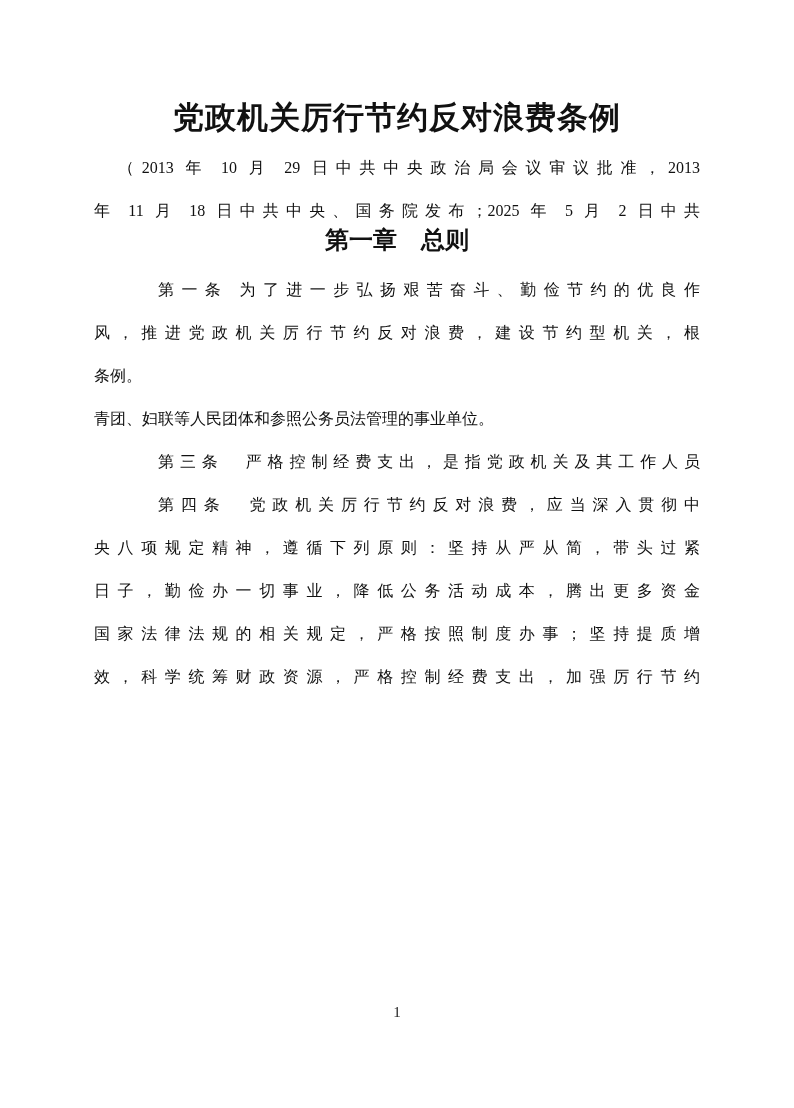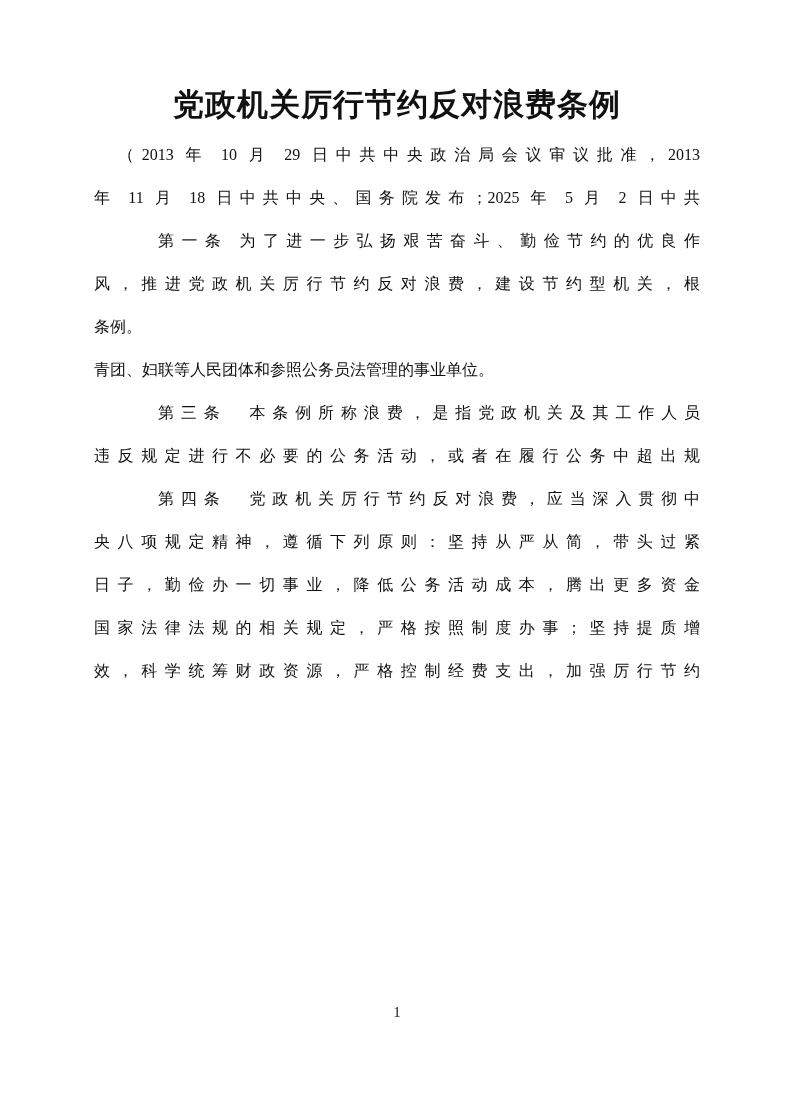--- a/index.html
+++ b/index.html
@@ -12,21 +12,21 @@
     width: 794px;
     height: 1108px;
     background: #ffffff;
     overflow: hidden;
     font-family: "Liberation Serif", "DejaVu Serif", serif;
     color: #111111;
   }
   .content {
     position: absolute;
     left: 94px;
-    top: 81px;
+    top: 94px;
     width: 606px;
   }
   .doc-title {
     font-family: "Liberation Sans", "DejaVu Sans", sans-serif;
     font-weight: bold;
     font-size: 31px;
     line-height: 48px;
     letter-spacing: 1px;
     text-align: center;
     margin-bottom: 4px;
@@ -72,33 +72,33 @@
 
 <div class="page">
   <div class="content">
     <div class="doc-title">党政机关厉行节约反对浪费条例</div>
 
     <div>
         <div class="line fill indent-intro">（2013 年 10 月 29 日中共中央政治局会议审议批准，2013</div>
         <div class="line fill">年 11 月 18 日中共中央、国务院发布；2025 年 5 月 2 日中共</div>
       </div>
 
+    <div class="chapter">第一章　总则</div>
 
     <div>
         <div class="article">
           <div class="line fill indent-body">第一条 为了进一步弘扬艰苦奋斗、勤俭节约的优良作</div>
           <div class="line fill">风，推进党政机关厉行节约反对浪费，建设节约型机关，根</div>
           <div class="line">条例。</div>
         </div>
         <div class="article">
           <div class="line">青团、妇联等人民团体和参照公务员法管理的事业单位。</div>
         </div>
         <div class="article">
-          <div class="line fill indent-body">第三条　本条例所称浪费，是指党政机关及其工作人员</div>
-          <div class="line fill">违反规定进行不必要的公务活动，或者在履行公务中超出规</div>
+          <div class="line fill indent-body">第三条　严格控制经费支出，是指党政机关及其工作人员</div>
         </div>
         <div class="article">
           <div class="line fill indent-body">第四条　党政机关厉行节约反对浪费，应当深入贯彻中</div>
           <div class="line fill">央八项规定精神，遵循下列原则：坚持从严从简，带头过紧</div>
           <div class="line fill">日子，勤俭办一切事业，降低公务活动成本，腾出更多资金</div>
           <div class="line fill">国家法律法规的相关规定，严格按照制度办事；坚持提质增</div>
           <div class="line fill">效，科学统筹财政资源，严格控制经费支出，加强厉行节约</div>
         </div>
       </div>
   </div>

